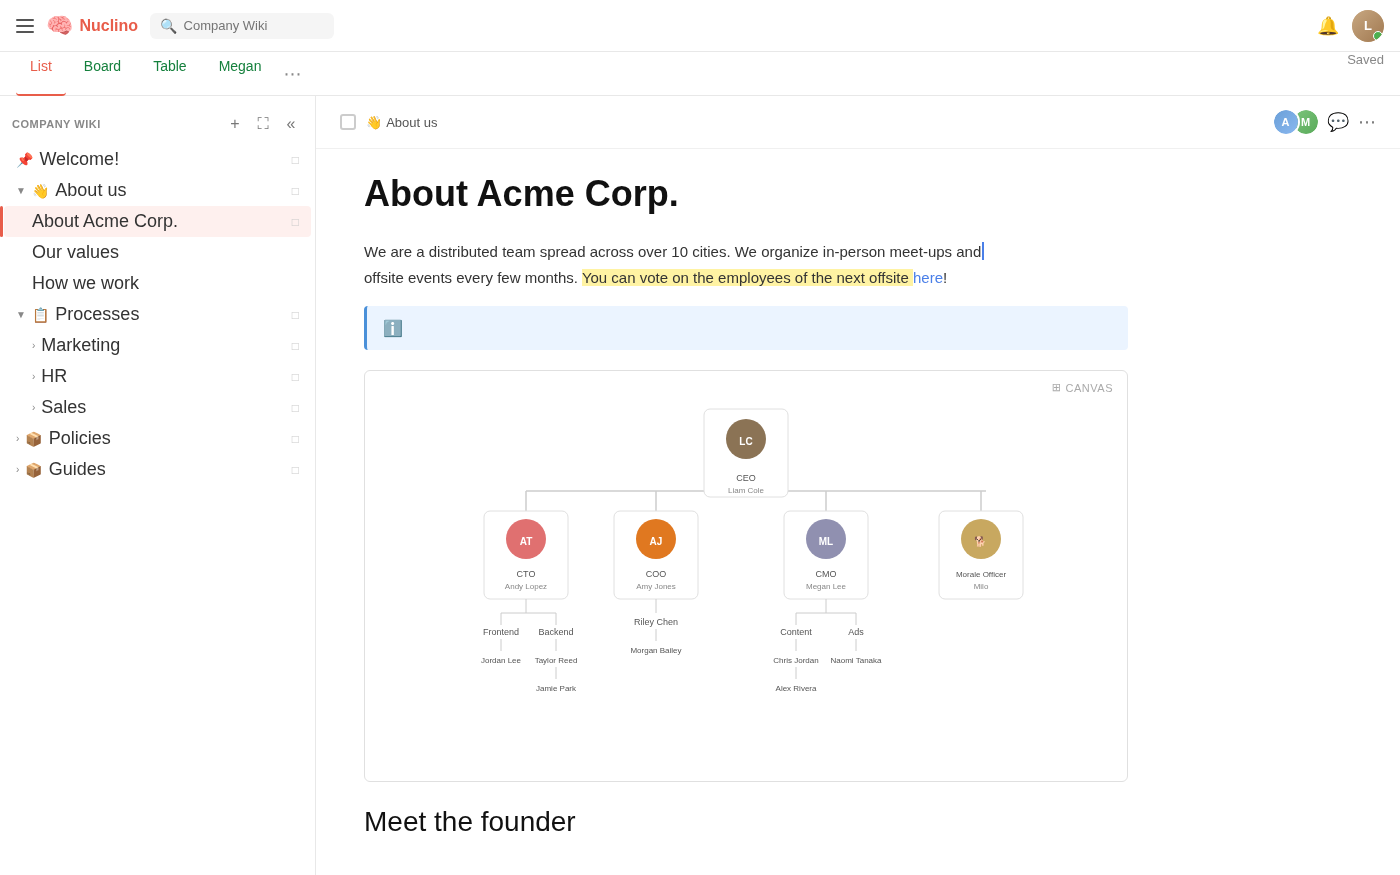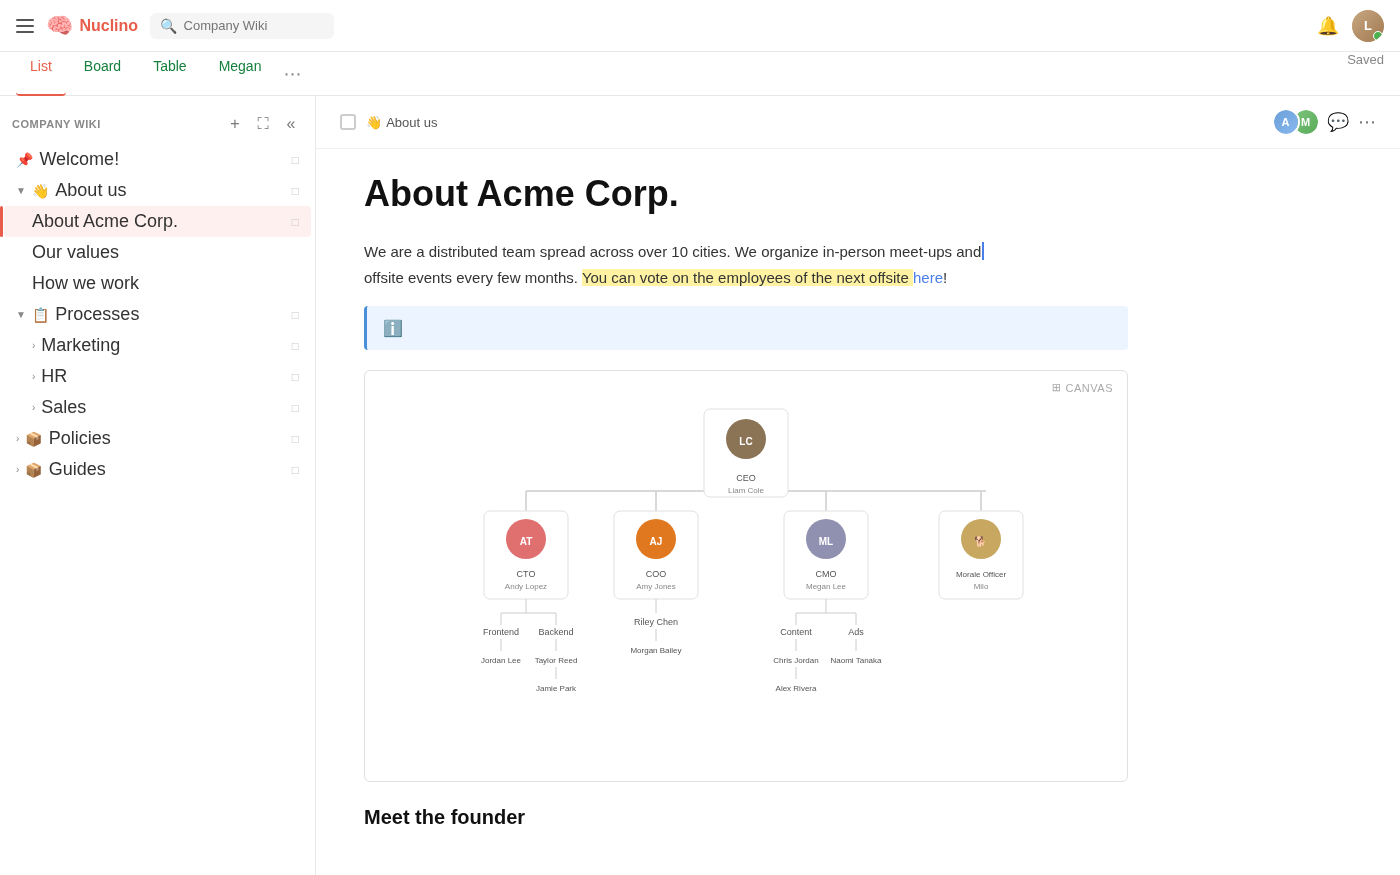--- a/index.html
+++ b/index.html
@@ -90,21 +90,21 @@
       border: 1px solid #e0e0e0; border-radius: 6px; background: #fff;
       padding: 20px; position: relative; margin-bottom: 24px;
     }
     .canvas-label {
       position: absolute; top: 10px; right: 14px; font-size: 11px; color: #aaa;
       display: flex; align-items: center; gap: 4px; text-transform: uppercase; letter-spacing: 0.5px;
     }
     .org-chart { width: 100%; overflow-x: auto; }
     .org-chart svg { display: block; margin: 0 auto; }
 
-    .meet-founder-title { font-size: 20px; font-weight: 700; color: #111; margin-top: 16px; }
+    .meet-founder-title { font-size: 28px; font-weight: 400; color: #111; margin-top: 16px; }
 
     .pinned-icon { color: #333; font-size: 14px; }
   </style>
 </head>
 <body>
 
 <div class="topbar">
   <div class="topbar-left">
     <div class="hamburger-icon">
       <span></span>

